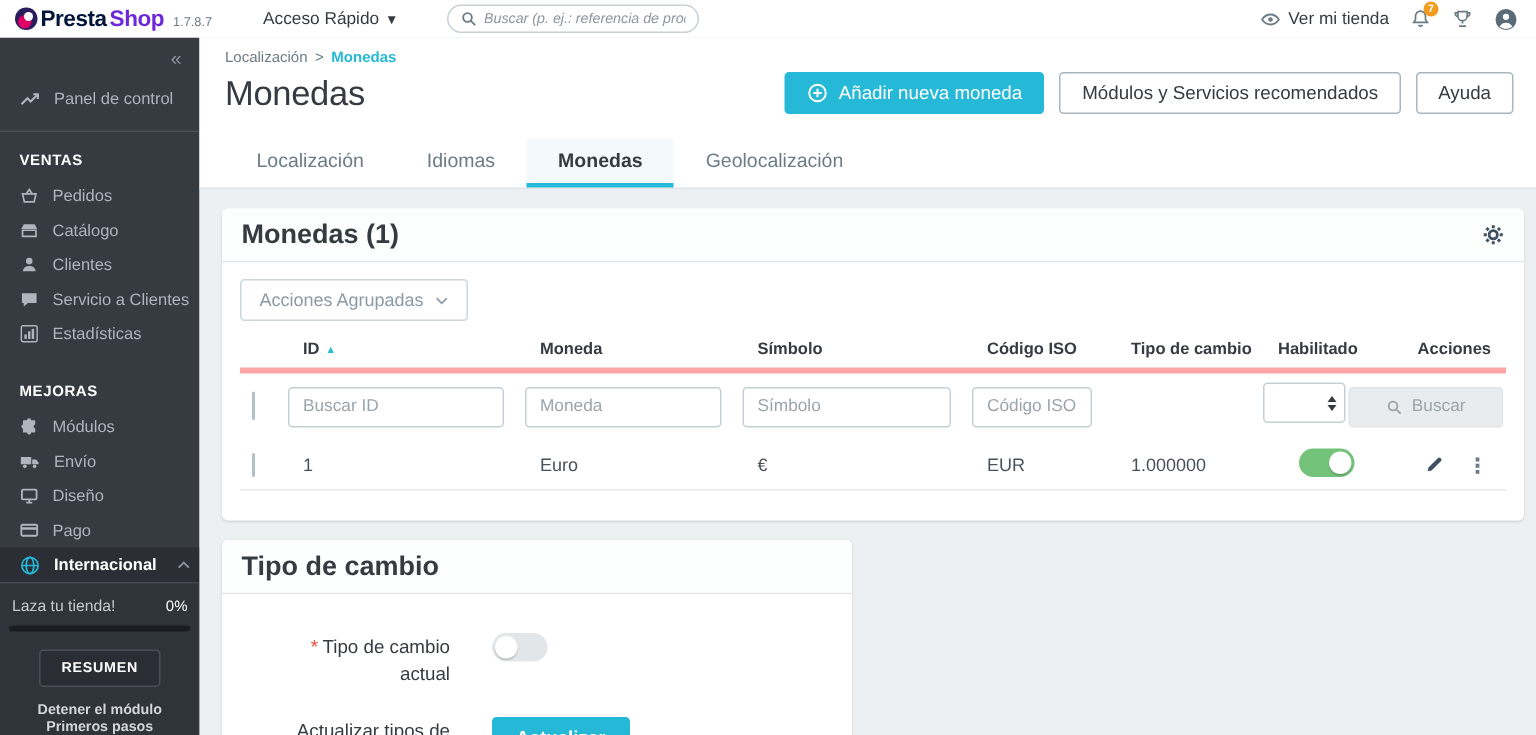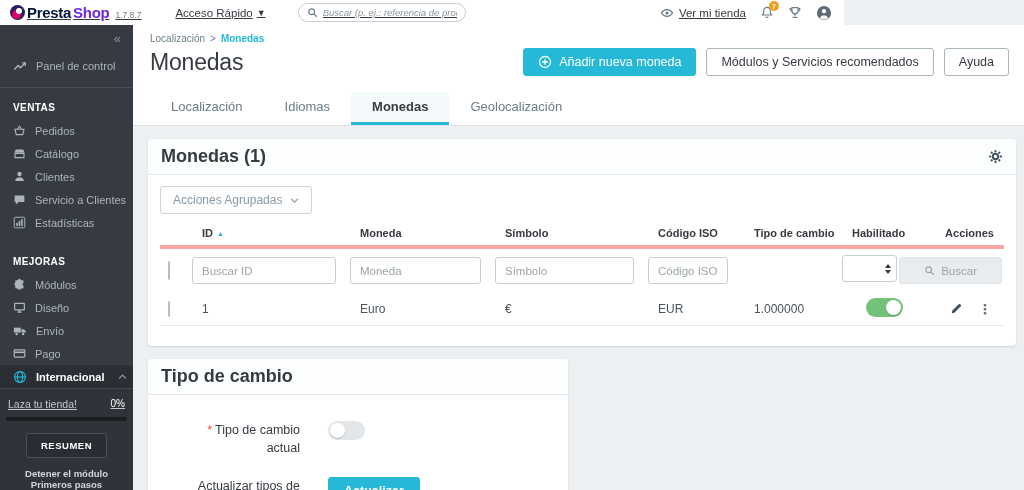--- a/index.html
+++ b/index.html
@@ -1,21 +1,21 @@
 <!DOCTYPE html>
 <html><head>
 <meta charset="utf-8">
 <style>
   * { margin:0; padding:0; box-sizing:border-box; }
   html,body { width:1024px; height:490px; overflow:hidden; }
   body { font-family:"Liberation Sans","DejaVu Sans",sans-serif; background:#edf0f2; color:#363a41; position:relative; }
   svg { display:block; }
 
   
-  #topbar { position:absolute; top:0; left:0; width:844px; height:25px; background:#fff; display:flex; align-items:center; z-index:30;text-decoration:underline; }
+  #topbar { position:absolute; top:0; left:0; width:1024px; height:25px; background:#fff; display:flex; align-items:center; z-index:30; }
   .brand { display:flex; align-items:baseline; gap:2px; padding-left:10px; }
   .brand-mark { width:15px; height:15px; border-radius:50%; background:#2a1e5c; position:relative; align-self:center; overflow:hidden; }
   .brand-mark::before { content:""; position:absolute; left:2px; top:5px; width:9px; height:9px; border-radius:50%; background:#df0067; }
   .brand-mark::after { content:""; position:absolute; left:6px; top:3px; width:6px; height:6px; border-radius:50%; background:#fff; }
   .brand-presta { font-size:15px; font-weight:bold; color:#011638; letter-spacing:-0.3px; }
   .brand-shop { font-size:15px; font-weight:bold; color:#6d28d9; letter-spacing:-0.3px; }
   .brand-version { font-size:8.5px; color:#6b7c85; margin-left:4px; }
   .quick-access { margin-left:34px; font-size:11.5px; color:#363a41; display:flex; align-items:center; gap:4px; cursor:pointer; }
   .caret-down { font-size:9px; color:#363a41; }
   .topbar-search { margin-left:32px; width:168px; height:19px; border:1px solid #c7d0d6; border-radius:10px; display:flex; align-items:center; padding:0 8px; gap:5px; background:#fff; }
@@ -32,21 +32,21 @@
   .collapse-btn { cursor:pointer; }
   .side-item { display:flex; align-items:center; gap:9px; padding:6px 6px 6px 13px; height:23px; cursor:pointer; white-space:nowrap; }
   .side-item svg { flex:0 0 auto; }
   .dashboard-item { margin:6px 0 10px; }
   .side-divider { border-top:1px solid #4a4e55; margin:0 0 6px; }
   .side-section-title { color:#fff; font-weight:bold; font-size:10px; letter-spacing:0.4px; padding:8px 13px 6px; }
   .side-item.active { background:#2b2e34; color:#fff; font-weight:bold; }
   .side-item.active .side-icon { color:#25b9d7; }
   .side-item .chev-up { margin-left:auto; color:#8b949c; }
   .onboarding { margin-top:auto; background:#2f333a; border-top:1px solid #43474e; padding:9px 6px 8px; }
-  .onboarding-row { display:flex; justify-content:space-between; align-items:flex-start; font-size:10.5px; color:#c3c9cf; padding:0 2px;text-decoration:underline; }
+  .onboarding-row { display:flex; justify-content:space-between; align-items:flex-end; font-size:10.5px; color:#c3c9cf; padding:0 2px; }
   .onboarding-pct { color:#fff; font-size:10px; }
   .progress-track { margin:7px 0 12px; height:4px; background:#1b1e21; border-radius:2px; overflow:hidden; }
   .progress-fill { height:100%; background:#25b9d7; }
   .resume-btn { display:block; margin:0 auto 10px; background:#2a2d33; border:1px solid #4a4f57; color:#fff; font-size:9.5px; font-weight:bold; letter-spacing:0.5px; padding:6px 14px; border-radius:3px; cursor:pointer; font-family:inherit; }
   .stop-link { text-align:center; font-size:9.5px; font-weight:bold; color:#d3d7db; cursor:pointer; padding-bottom:2px; }
 
   
   #main { position:absolute; top:25px; left:133px; right:0; bottom:0; background:#edf0f2; overflow:hidden; }
   #page-header { background:#fff; padding:8px 15px 0 17px; border-bottom:1px solid #dfe3e6; }
   .breadcrumb { font-size:10px; color:#6b7c85; display:flex; gap:5px; align-items:center; }
@@ -231,37 +231,37 @@
   <div class="side-item">
     <span class="side-icon">
       <svg width="13" height="13" viewBox="0 0 16 16" fill="currentColor">
           <path d="M6.2 2.7a1.7 1.7 0 0 1 3.4 0h2.6a.7.7 0 0 1 .7.7v2.7a1.7 1.7 0 0 0 0 3.3v2.7a.7.7 0 0 1-.7.7H9.6a1.7 1.7 0 0 1-3.4 0H3.5a.7.7 0 0 1-.7-.7V9.4a1.7 1.7 0 0 1 0-3.3V3.4a.7.7 0 0 1 .7-.7z"></path>
         </svg>
     </span>
     <span>Módulos</span>
   </div>
   <div class="side-item">
     <span class="side-icon">
-      <svg width="13" height="13" viewBox="0 0 16 16" stroke="currentColor" fill="none" stroke-width="1.5">
-          <rect x="2" y="3" width="12" height="8" rx="1"></rect>
-          <path d="M5.5 13.7h5M8 11.2v2.5"></path>
-        </svg>
-    </span>
-    <span>Diseño</span>
-  </div>
-  <div class="side-item">
-    <span class="side-icon">
       <svg width="14" height="13" viewBox="0 0 17 16" fill="currentColor">
           <rect x="1" y="4.5" width="8.5" height="6"></rect>
           <path d="M10.3 6.5h3.2l2 2.5v1.5h-5.2z"></path>
           <circle cx="4.3" cy="12.2" r="1.5"></circle>
           <circle cx="12.3" cy="12.2" r="1.5"></circle>
         </svg>
     </span>
     <span>Envío</span>
+  </div>
+  <div class="side-item">
+    <span class="side-icon">
+      <svg width="13" height="13" viewBox="0 0 16 16" stroke="currentColor" fill="none" stroke-width="1.5">
+          <rect x="2" y="3" width="12" height="8" rx="1"></rect>
+          <path d="M5.5 13.7h5M8 11.2v2.5"></path>
+        </svg>
+    </span>
+    <span>Diseño</span>
   </div>
   <div class="side-item">
     <span class="side-icon">
       <svg width="13" height="13" viewBox="0 0 16 16" stroke="currentColor" fill="none" stroke-width="1.5">
           <rect x="1.5" y="3.5" width="13" height="9" rx="1"></rect>
           <path d="M1.5 6.5h13" stroke-width="2"></path>
         </svg>
     </span>
     <span>Pago</span>
   </div>

